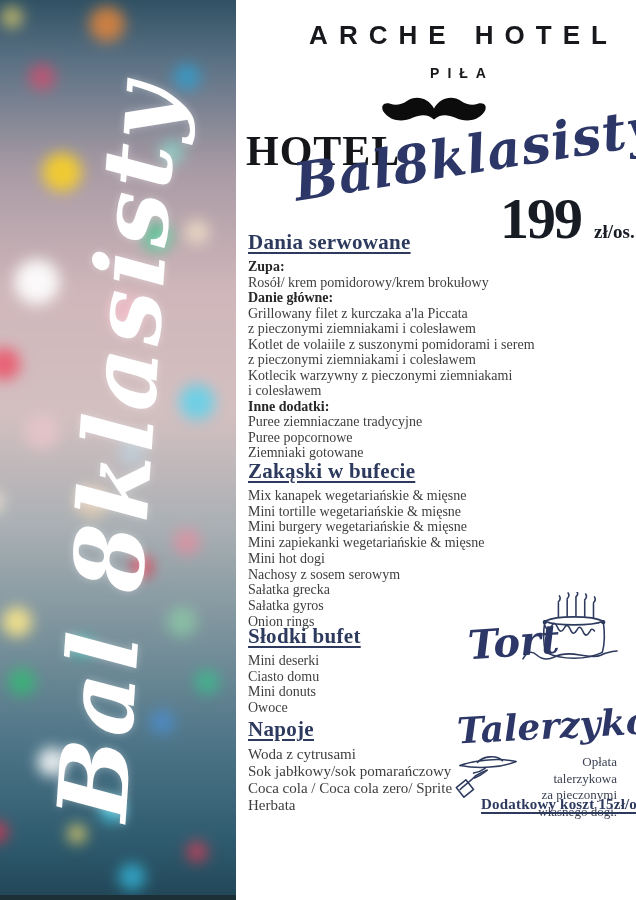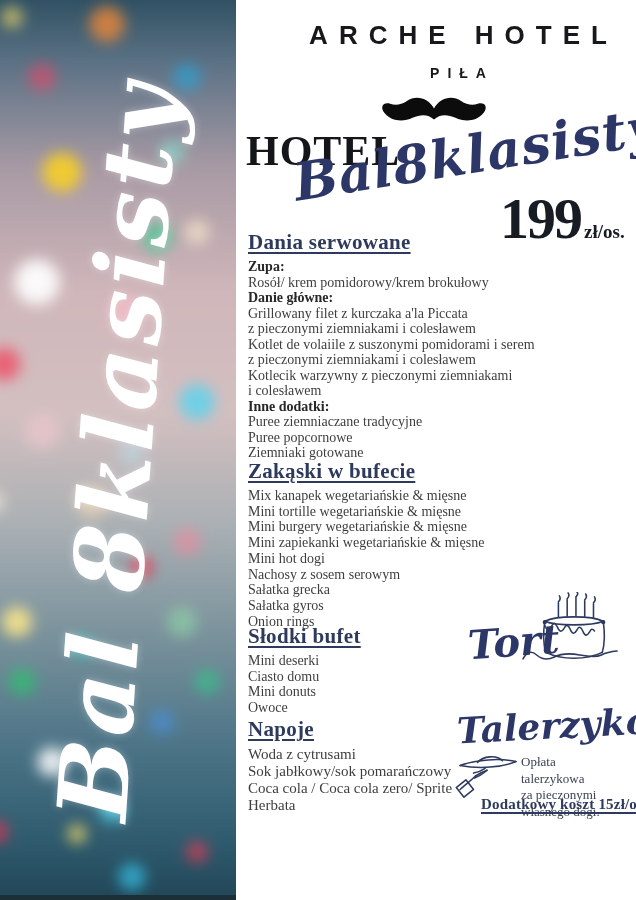--- a/index.html
+++ b/index.html
@@ -63,21 +63,21 @@
   .mustache{position:absolute;top:93px;left:142px;width:112px;height:42px;}
   .oferta{position:absolute;top:127px;left:10px;
     font-family:"Liberation Serif",serif;font-weight:700;font-size:42px;
     letter-spacing:1px;color:#15161a;}
   .script{font-family:"DejaVu Serif",serif;font-style:italic;font-weight:600;color:#2c3767;}
   .event-script{position:absolute;left:58px;top:152px;font-size:52px;white-space:nowrap;
     transform:rotate(-9deg);transform-origin:left center;letter-spacing:1px;}
   .price{position:absolute;top:190px;left:232px;display:flex;align-items:baseline;color:#171b24;}
   .price .num{font-family:"Liberation Serif",serif;font-weight:700;font-size:58px;
     letter-spacing:-2px;line-height:58px;margin-left:32px;}
-  .price .unit{font-family:"Liberation Serif",serif;font-weight:700;font-size:19px;margin-left:3px;}
+  .price .unit{font-family:"Liberation Serif",serif;font-weight:700;font-size:19px;margin-left:13px;}
 
   .menu-sec{position:absolute;left:12px;width:390px;}
   #sec-served{top:230px;}
   #sec-buffet{top:459px;}
   #sec-sweet{top:624px;}
   #sec-drinks{top:717px;}
   .h-title{font-family:"Liberation Serif",serif;font-weight:700;font-size:21px;line-height:24px;
     color:#2d3a5e;text-decoration:underline;text-underline-offset:3px;
     text-decoration-thickness:2px;margin:0 0 5px 0;letter-spacing:.3px;}
   .menu-line{font-family:"Liberation Serif",serif;font-size:14px;line-height:15.5px;
@@ -92,21 +92,21 @@
     transform:rotate(-4deg);}
   .cake-svg{position:absolute;left:296px;top:592px;width:84px;height:76px;}
   .tort-flourish{position:absolute;left:286px;top:646px;width:98px;height:16px;}
   .addon-cost{position:absolute;font-family:"Liberation Serif",serif;font-weight:700;
     font-size:15px;color:#2d3a5e;text-decoration:underline;text-underline-offset:3px;
     text-decoration-thickness:2px;letter-spacing:.2px;white-space:nowrap;}
   #tort-cost{left:231px;top:674px;}
   .taler-script{position:absolute;left:221px;top:703px;font-size:36px;white-space:nowrap;
     transform:rotate(-3deg);}
   .plate-svg{position:absolute;left:215px;top:751px;width:74px;height:50px;}
-  .plate-note{position:absolute;left:285px;top:754px;width:96px;text-align:left;
+  .plate-note{position:absolute;left:285px;top:754px;width:96px;text-align:right;
     font-family:"Liberation Serif",serif;font-size:13px;line-height:16.5px;color:#3c4254;}
   #plate-cost{left:245px;top:796px;}
   svg.line-art{stroke:#2d3a5e;fill:none;stroke-width:1.6;stroke-linecap:round;stroke-linejoin:round;}
 </style>
 </head>
 <body>
 
 <div class="page">
 
   <div class="photo">

